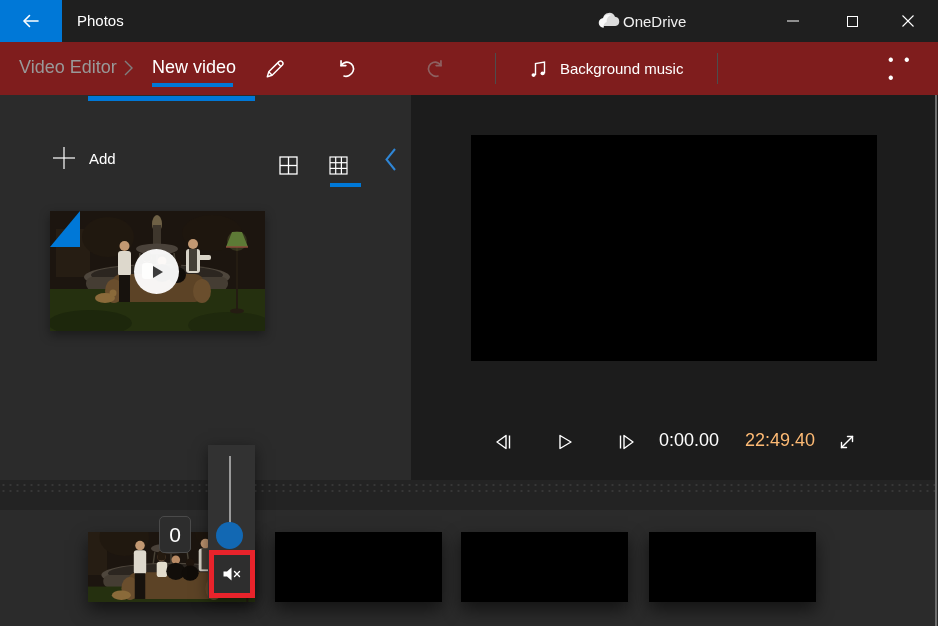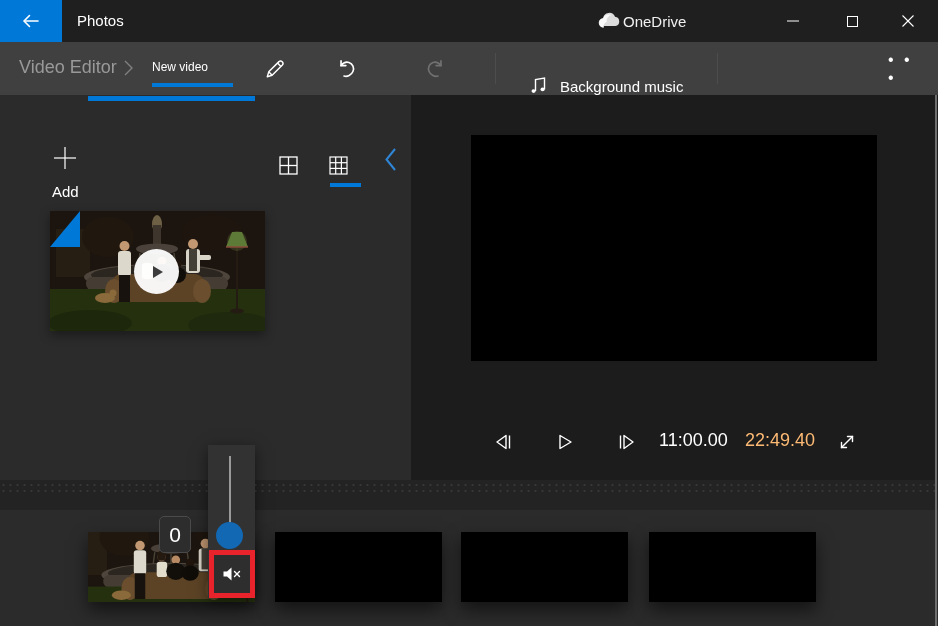--- a/index.html
+++ b/index.html
@@ -10,36 +10,36 @@
   
   .titlebar { position:absolute; left:0; top:0; width:938px; height:42px; background:#1f1f1f; }
   .back-btn { position:absolute; left:0; top:0; width:62px; height:42px; background:#0078d7; display:flex; align-items:center; justify-content:center; cursor:pointer; }
   .app-title { position:absolute; left:77px; top:0; height:42px; line-height:42px; font-size:15px; color:#fff; }
   .onedrive { position:absolute; left:596px; top:0; height:42px; display:flex; align-items:center; }
   .onedrive-label { font-size:15px; color:#f0f0f0; }
   .win-btn { position:absolute; top:0; width:34px; height:42px; display:flex; align-items:center; justify-content:center; }
   .win-min { left:776px; } .win-max { left:835px; } .win-close { left:891px; }
 
   
-  .toolbar { position:absolute; left:0; top:42px; width:938px; height:53px; background:#404040; }
+  .toolbar { position:absolute; left:0; top:42px; width:938px; height:53px; background:#7f1d1d; }
   .crumb-section { position:absolute; left:19px; top:0; height:53px; line-height:50px; font-size:18px; color:#999; }
   .crumb-chevron { position:absolute; left:123px; top:17px; }
-  .crumb-current { position:absolute; left:152px; top:0; height:53px; line-height:50px; font-size:12px; color:#fff; }
+  .crumb-current { position:absolute; left:152px; top:0; height:53px; line-height:50px; font-size:18px; color:#fff; }
   .crumb-underline { position:absolute; left:152px; top:41px; width:81px; height:4px; background:#0078d7; }
   .tool-icon-btn { position:absolute; top:11px; width:32px; height:32px; display:flex; align-items:center; justify-content:center; }
   .pencil-btn { left:259px; } .undo-btn { left:330px; } .redo-btn { left:420px; opacity:.55; }
   .tb-divider { position:absolute; top:11px; width:1px; height:31px; background:#4d4d4d; }
   .div1 { left:495px; } .div2 { left:717px; }
-  .tb-group { position:absolute; top:0; height:53px; display:flex; align-items:flex-end; gap:12px; font-size:15px; color:#fff; }
+  .tb-group { position:absolute; top:0; height:53px; display:flex; align-items:center; gap:12px; font-size:15px; color:#fff; }
   .grp-music { left:529px; } .grp-finish { left:748px; }
   .more-btn { position:absolute; left:888px; top:11px; width:36px; height:32px; display:flex; align-items:center; justify-content:center; font-size:16px; letter-spacing:3px; color:#fff; }
 
   
   .library { position:absolute; left:0; top:95px; width:411px; height:385px; background:#2b2b2b; }
-  .add-btn { position:absolute; left:52px; top:51px; display:flex; align-items:center; gap:13px; font-size:15px; color:#fff;flex-direction:column; }
+  .add-btn { position:absolute; left:52px; top:51px; display:flex; align-items:center; gap:13px; font-size:15px; color:#fff; }
   .view-btn { position:absolute; top:50px; width:40px; height:40px; display:flex; align-items:center; justify-content:center; }
   .view-large { left:268px; } .view-small { left:318px; }
   .view-underline { position:absolute; left:330px; top:88px; width:31px; height:4px; background:#0078d7; }
   .collapse-btn { position:absolute; left:379px; top:48px; width:22px; height:32px; display:flex; align-items:center; justify-content:center; }
   .lib-thumb { position:absolute; left:50px; top:116px; width:215px; height:120px; overflow:hidden; box-shadow:0 4px 10px rgba(0,0,0,.4); }
   .lib-thumb svg.scene { display:block; width:100%; height:100%; }
   .sel-triangle { position:absolute; left:0; top:0; width:30px; height:36px; background:#0078d7;
      clip-path:polygon(0 100%, 100% 0, 100% 100%); }
   .play-overlay { position:absolute; left:84px; top:38px; width:45px; height:45px; border-radius:50%; background:rgba(255,255,255,.95);
      display:flex; align-items:center; justify-content:center; }
@@ -296,21 +296,21 @@
       </svg>
   </div>
   <div class="pctrl next-frame">
     <svg width="22" height="20" viewBox="0 0 22 20">
         <g fill="none" stroke="#fff" stroke-width="1.4" stroke-linejoin="round">
           <path d="M5.5 3.5 V16.5"></path>
           <polygon points="9,3.5 9,16.5 18,10"></polygon>
         </g>
       </svg>
   </div>
-  <div class="time-elapsed">11:00.00</div>
+  <div class="time-elapsed">0:00.00</div>
   <div class="time-total">22:49.40</div>
   <div class="fullscreen-btn">
     <svg width="20" height="20" viewBox="0 0 20 20">
         <g fill="none" stroke="#fff" stroke-width="1.4" stroke-linecap="round">
           <path d="M4.5 15.5 L15.5 4.5"></path>
           <path d="M10.5 4.5 H15.5 V9.5"></path>
           <path d="M4.5 10.5 V15.5 H9.5"></path>
         </g>
       </svg>
   </div>

